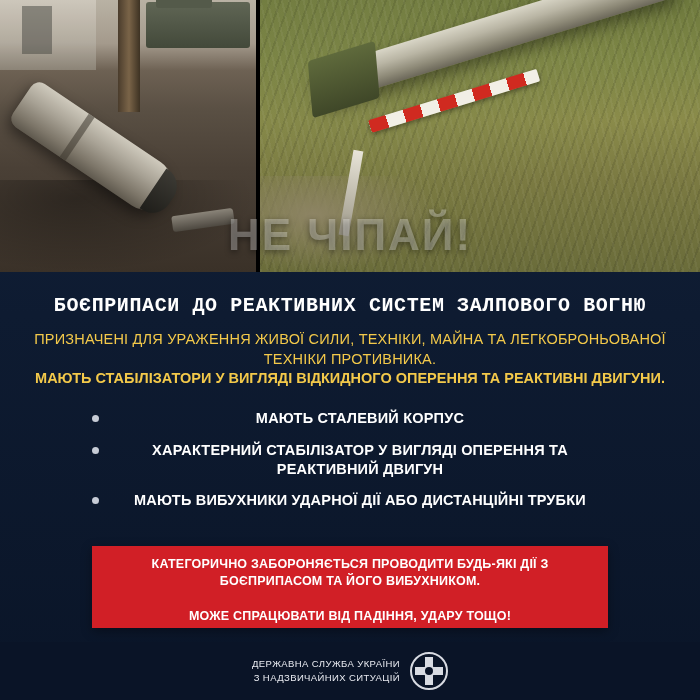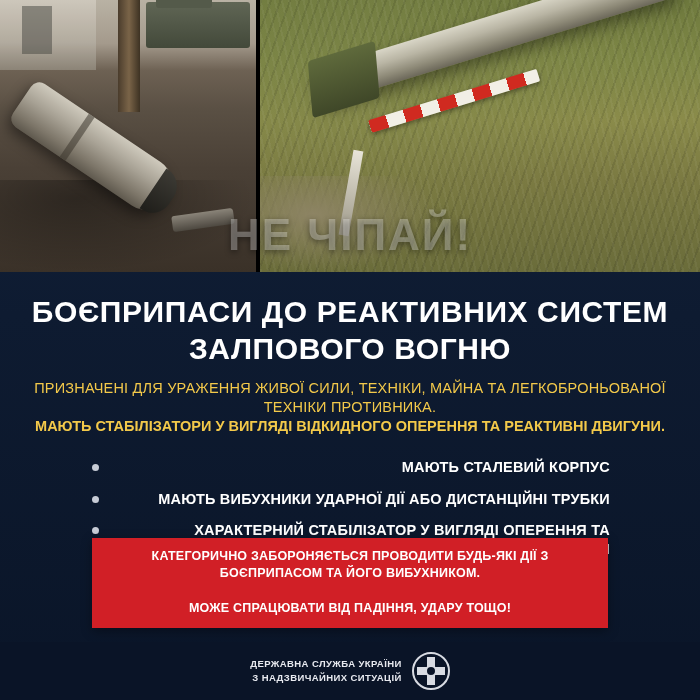--- a/index.html
+++ b/index.html
@@ -152,25 +152,26 @@
   }
 
   
   .body {
     position: relative;
     padding: 22px 26px 0;
     text-align: center;
   }
   .title {
     color: #ffffff;
-    font-size: 30px;
+    font-size: 20px;
     font-weight: 700;
     line-height: 1.22;
     letter-spacing: .6px;
     text-transform: uppercase;
+    font-family: Liberation Mono, monospace;
   }
   .subtitle {
     margin-top: 12px;
     color: #f3c94a;
     font-size: 14.5px;
     font-weight: 400;
     line-height: 1.32;
     letter-spacing: .2px;
     text-transform: uppercase;
   }
@@ -178,21 +179,21 @@
     margin-top: 0;
     color: #f3c94a;
     font-size: 14.5px;
     font-weight: 700;
     line-height: 1.3;
     text-transform: uppercase;
   }
   .bullets {
     margin: 22px auto 0;
     width: 520px;
-    text-align: right;
+    text-align: center;
     list-style: none;
   }
   .bullets li {
     position: relative;
     color: #ffffff;
     font-size: 14.5px;
     font-weight: 600;
     line-height: 1.28;
     letter-spacing: .2px;
     text-transform: uppercase;
@@ -207,21 +208,21 @@
     background: #c7ccd6;
     border-radius: 50%;
   }
 
   
   .warning {
     position: absolute;
     left: 92px; right: 92px;
     bottom: 72px;
     background: #d11f26;
-    padding: 10px 12px 11px;
+    padding: 10px 12px 3px;
     text-align: center;
     box-shadow: 0 3px 10px rgba(0,0,0,.35);
   }
   .warning p {
     color: #ffffff;
     font-size: 12.5px;
     font-weight: 700;
     line-height: 1.35;
     text-transform: uppercase;
     letter-spacing: .2px;
@@ -236,21 +237,21 @@
     display: flex;
     align-items: center;
     justify-content: center;
     gap: 10px;
     background: #0a1427;
   }
   .footer-text {
     text-align: right;
     color: #e8eaf0;
     font-size: 9.5px;
-    font-weight: 700;
+    font-weight: 400;
     line-height: 1.45;
     text-transform: uppercase;
     letter-spacing: .4px;
   }
   .emblem {
     width: 38px; height: 38px;
     position: relative;
     flex: 0 0 auto;
   }
   .emblem .ring {
@@ -306,22 +307,22 @@
     <div class="watermark">НЕ ЧІПАЙ!</div>
   </div>
 
   <div class="body">
     <h1 class="title">БОЄПРИПАСИ ДО РЕАКТИВНИХ СИСТЕМ ЗАЛПОВОГО ВОГНЮ</h1>
     <p class="subtitle">ПРИЗНАЧЕНІ ДЛЯ УРАЖЕННЯ ЖИВОЇ СИЛИ, ТЕХНІКИ, МАЙНА ТА ЛЕГКОБРОНЬОВАНОЇ ТЕХНІКИ ПРОТИВНИКА.</p>
     <p class="subtitle-2">МАЮТЬ СТАБІЛІЗАТОРИ У ВИГЛЯДІ ВІДКИДНОГО ОПЕРЕННЯ ТА РЕАКТИВНІ ДВИГУНИ.</p>
 
     <ul class="bullets">
       <li>МАЮТЬ СТАЛЕВИЙ КОРПУС</li>
+      <li>ХАРАКТЕРНИЙ СТАБІЛІЗАТОР У ВИГЛЯДІ ОПЕРЕННЯ ТА РЕАКТИВНИЙ ДВИГУН</li>
       <li>МАЮТЬ ВИБУХНИКИ УДАРНОЇ ДІЇ АБО ДИСТАНЦІЙНІ ТРУБКИ</li>
-      <li>ХАРАКТЕРНИЙ СТАБІЛІЗАТОР У ВИГЛЯДІ ОПЕРЕННЯ ТА РЕАКТИВНИЙ ДВИГУН</li>
     </ul>
   </div>
 
   <div class="warning">
     <p>КАТЕГОРИЧНО ЗАБОРОНЯЄТЬСЯ ПРОВОДИТИ БУДЬ-ЯКІ ДІЇ З БОЄПРИПАСОМ ТА ЙОГО ВИБУХНИКОМ.</p>
     <p>МОЖЕ СПРАЦЮВАТИ ВІД ПАДІННЯ, УДАРУ ТОЩО!</p>
   </div>
 
   <div class="footer">
     <div class="footer-text">

